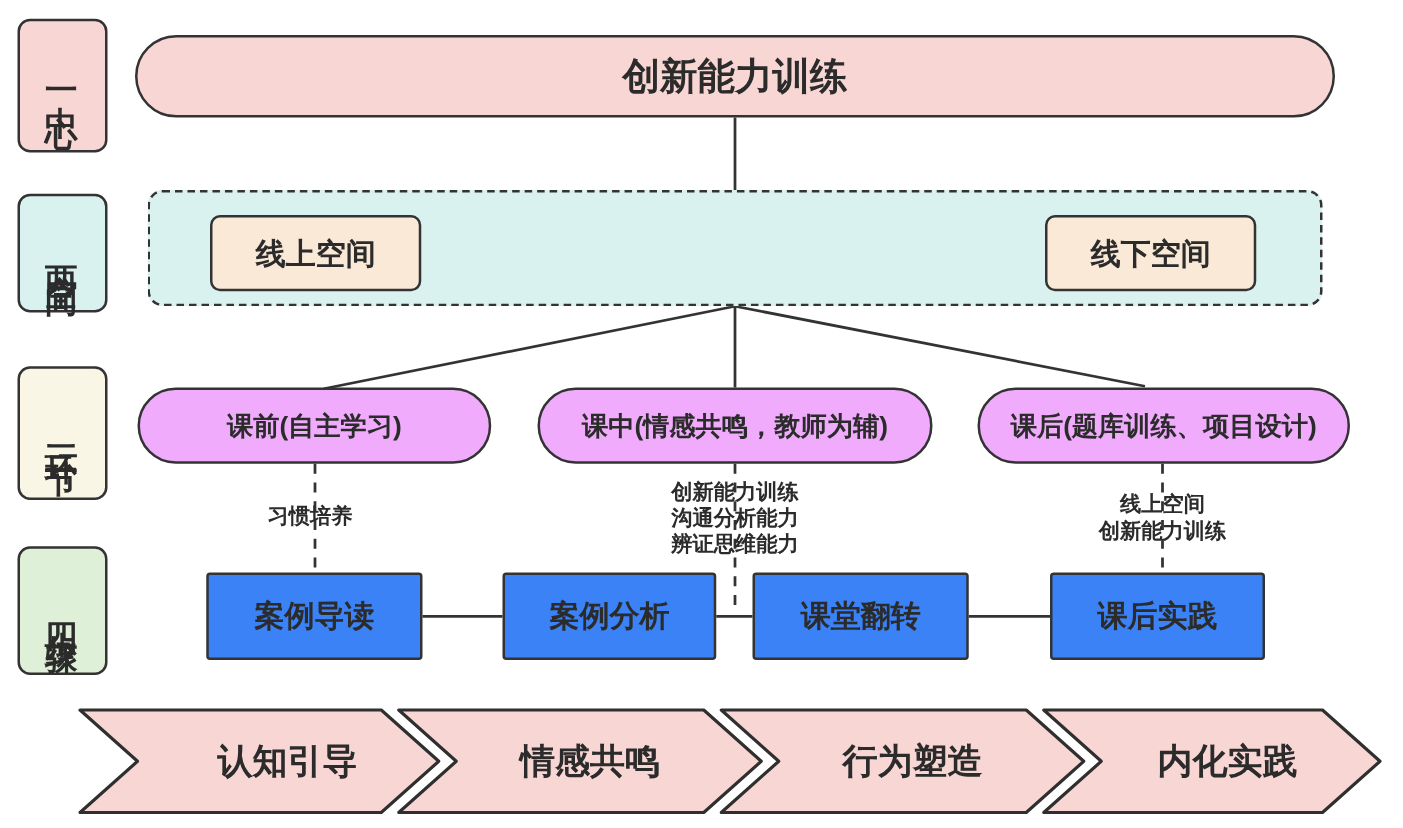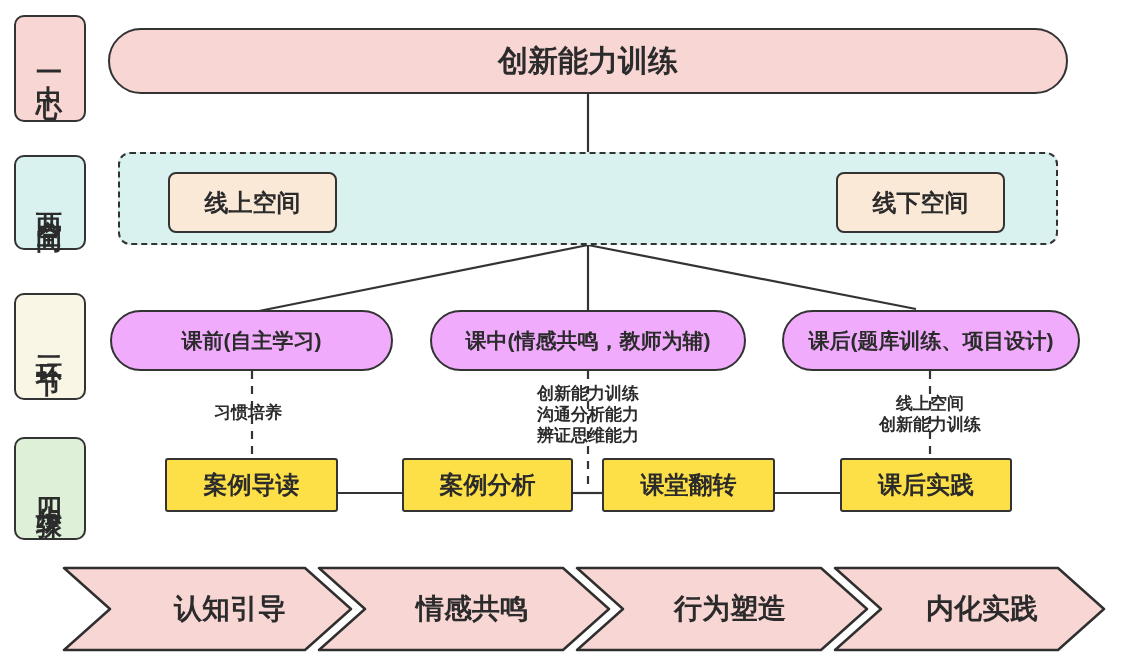--- a/index.html
+++ b/index.html
@@ -47,22 +47,22 @@
     display:flex;align-items:center;justify-content:center;
     font-size:21px;font-weight:bold;z-index:2;white-space:nowrap;
   }
   
   .note{
     text-align:center;font-size:17px;font-weight:bold;line-height:21px;
     z-index:3;
   }
   
   .step-box{
-    top:458px;height:54px;
-    background:#fde047;border:2.5px solid #333;border-radius:3px;
+    top:458px;height:70px;
+    background:#3b82f6;border:2.5px solid #333;border-radius:3px;
     display:flex;align-items:center;justify-content:center;
     font-size:24px;font-weight:bold;z-index:2;
   }
   
   .arrow-label{
     top:568px;height:82px;
     display:flex;align-items:center;justify-content:center;
     font-size:28px;font-weight:bold;z-index:3;text-align:right;
   }
   svg.layer{position:absolute;left:0;top:0;z-index:1;}

